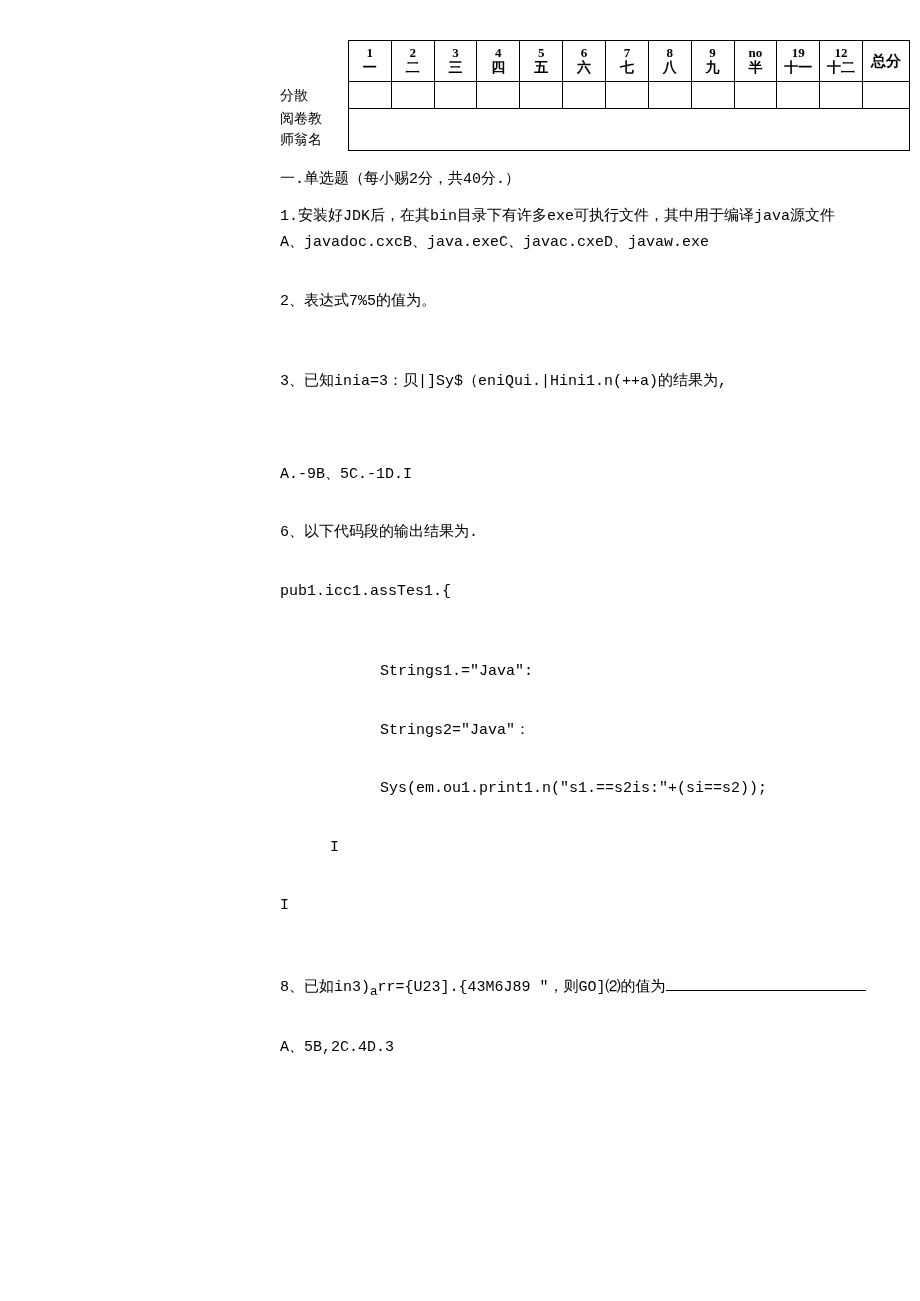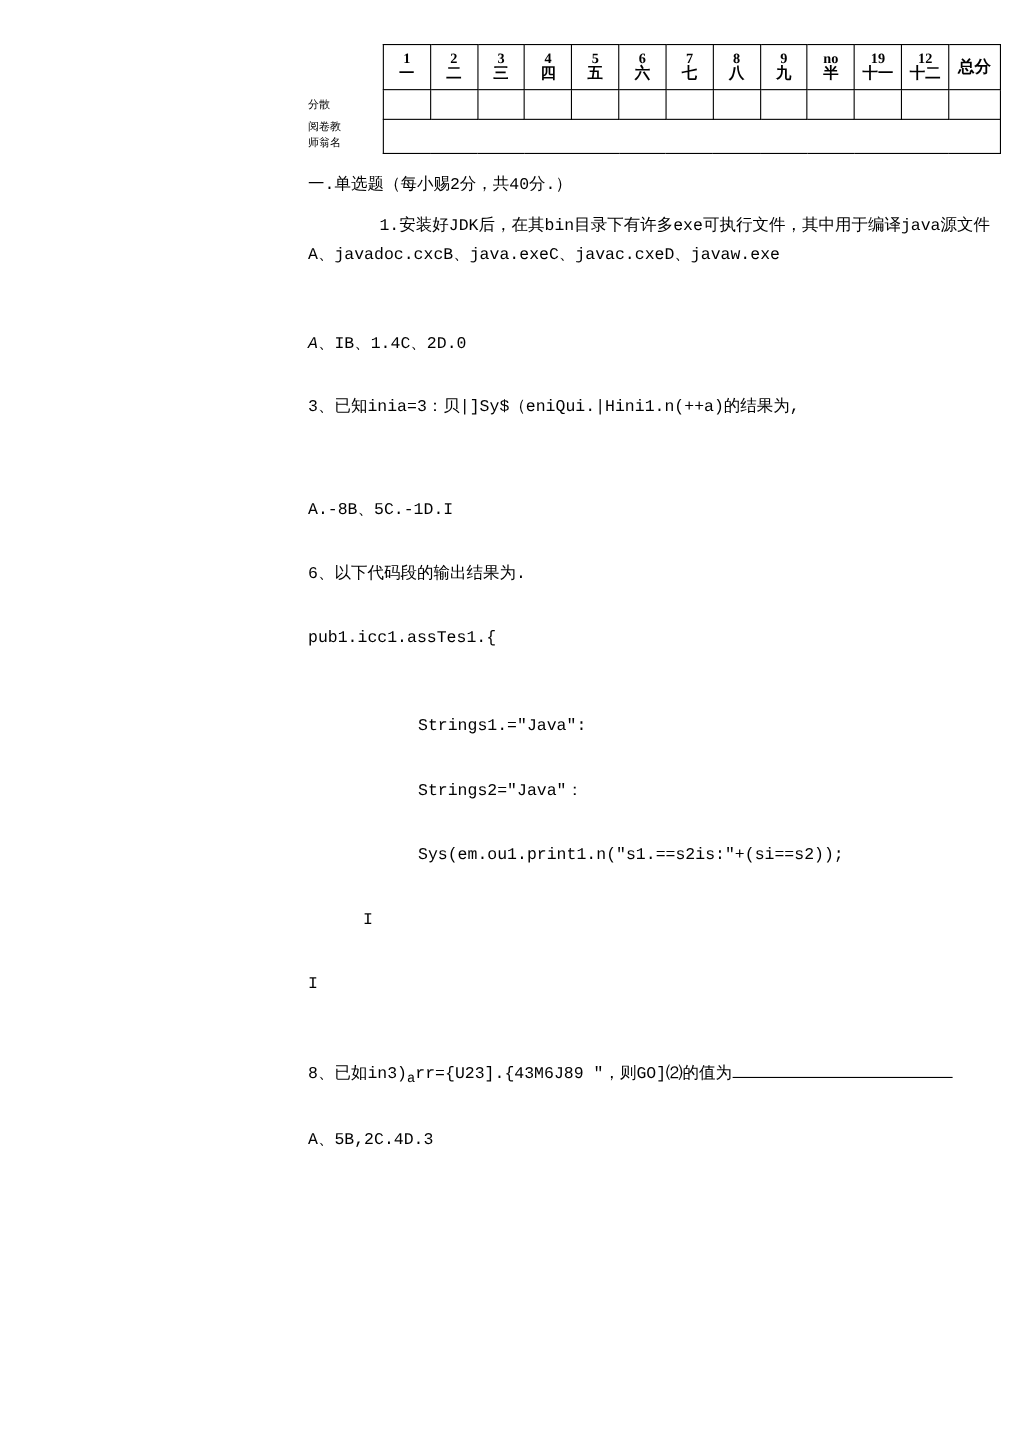--- a/index.html
+++ b/index.html
@@ -39,37 +39,36 @@
   .score-table .total-cell {
     width: 46px;
     font-weight: bold;
     font-size: 15px;
     margin-top: 40px;
   }
   .score-table .label-cell {
     border: none;
     text-align: left;
     padding-right: 8px;
-    font-size: 10px;
+    font-size: 14px;
     width: 60px;
     white-space: nowrap;
   }
   .score-table .score-row td { height: 26px; }
   .score-table .teacher-row td { height: 30px; font-family: Liberation Mono, monospace; }
   .content {
     margin-left: 220px;
     margin-right: 10px;
   }
   .content p {
     margin: 0 0 14px 0;
     font-family: Liberation Mono, monospace;
   }
   .content .tight {
     margin-bottom: 4px;
-    text-align: right;
   }
   .gap { height: 22px; }
   .gap-big { height: 34px; }
   .indent1 { padding-left: 50px; }
   .indent2 { padding-left: 100px; }
   .italic { font-style: italic; }
   .underline-blank {
     display: inline-block;
     border-bottom: 1px solid #000;
     width: 200px;
@@ -166,32 +165,30 @@
     </table>
 
   <div class="content">
 
     <p class="section-title">一.单选题（每小赐2分，共40分.）</p>
 
     <p class="tight">1.安装好JDK后，在其bin目录下有许多exe可执行文件，其中用于编译java源文件</p>
     <p>A、javadoc.cxcB、java.exeC、javac.cxeD、javaw.exe</p>
 
     <div class="gap"></div>
-
-    <div class="gap"></div>
-    <p>
-      <span class="italic">A</span><span>、IB、1.4C、2D.0</span>
-    </p>
+    <p>2、表达式7%5的值为。</p>
+
+    <div class="gap"></div>
 
     <div class="gap"></div>
     <p>3、已知inia=3：贝|]Sy$（eniQui.|Hini1.n(++a)的结果为,</p>
 
     <div class="gap-big"></div>
     <div class="gap"></div>
-    <p>A.-8B、5C.-1D.I</p>
+    <p>A.-9B、5C.-1D.I</p>
 
     <div class="gap"></div>
     <p>6、以下代码段的输出结果为.</p>
 
     <div class="gap"></div>
     <p>pub1.icc1.assTes1.{</p>
 
     <div class="gap"></div>
 
     <div class="gap"></div>

